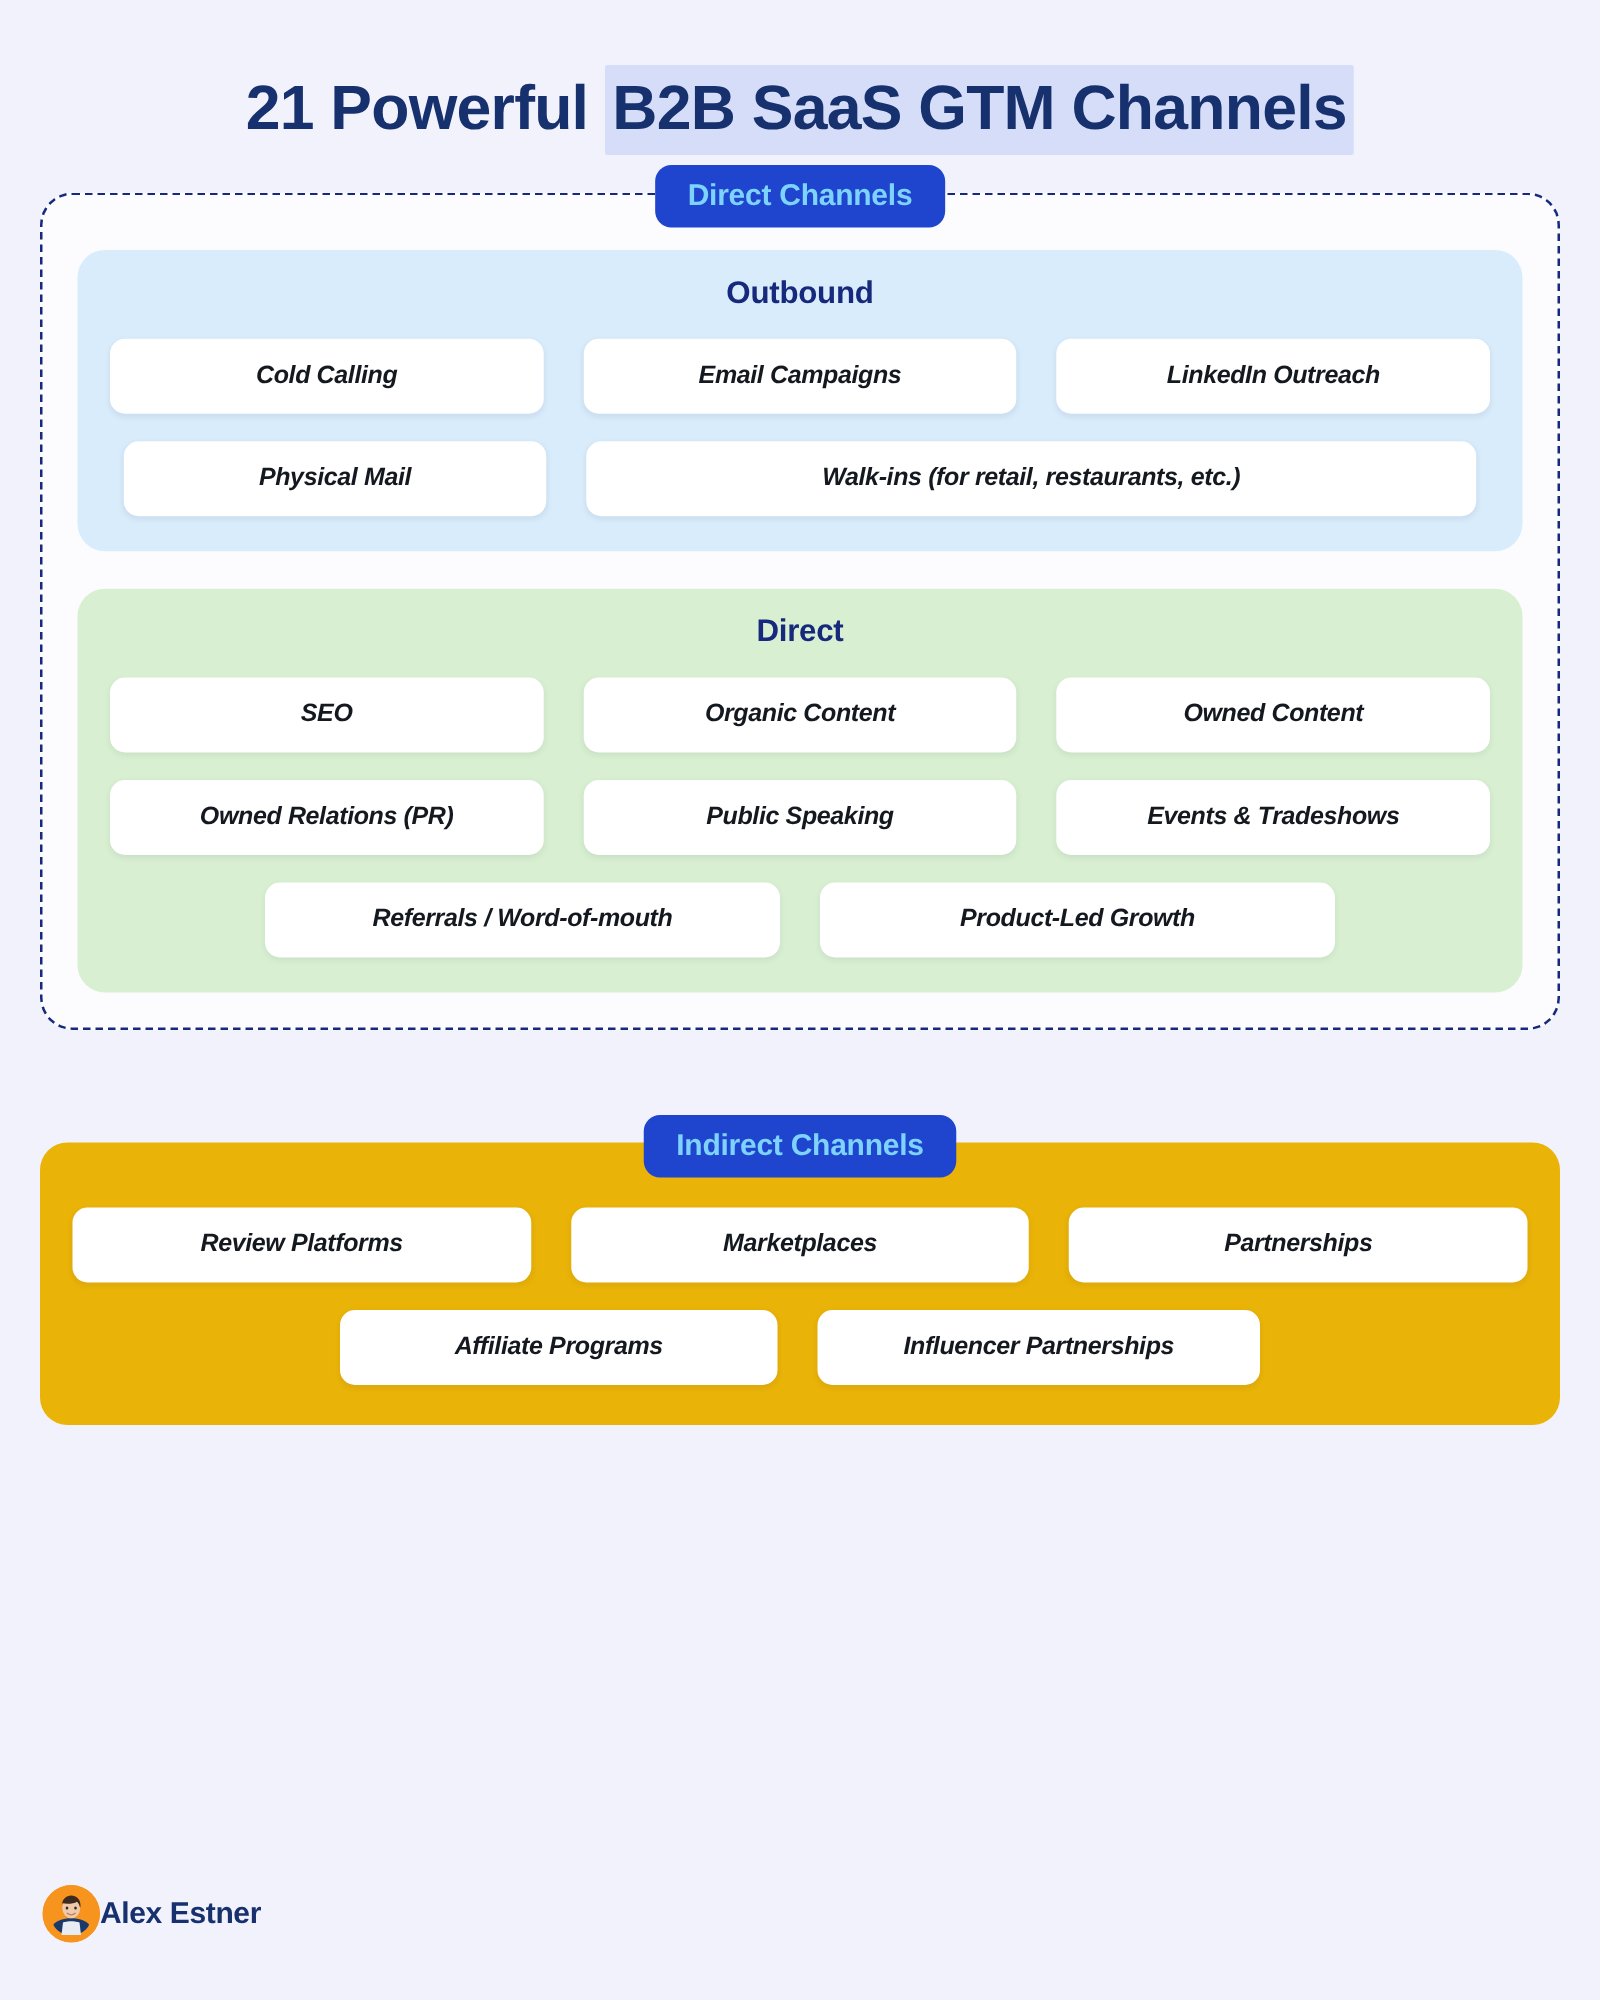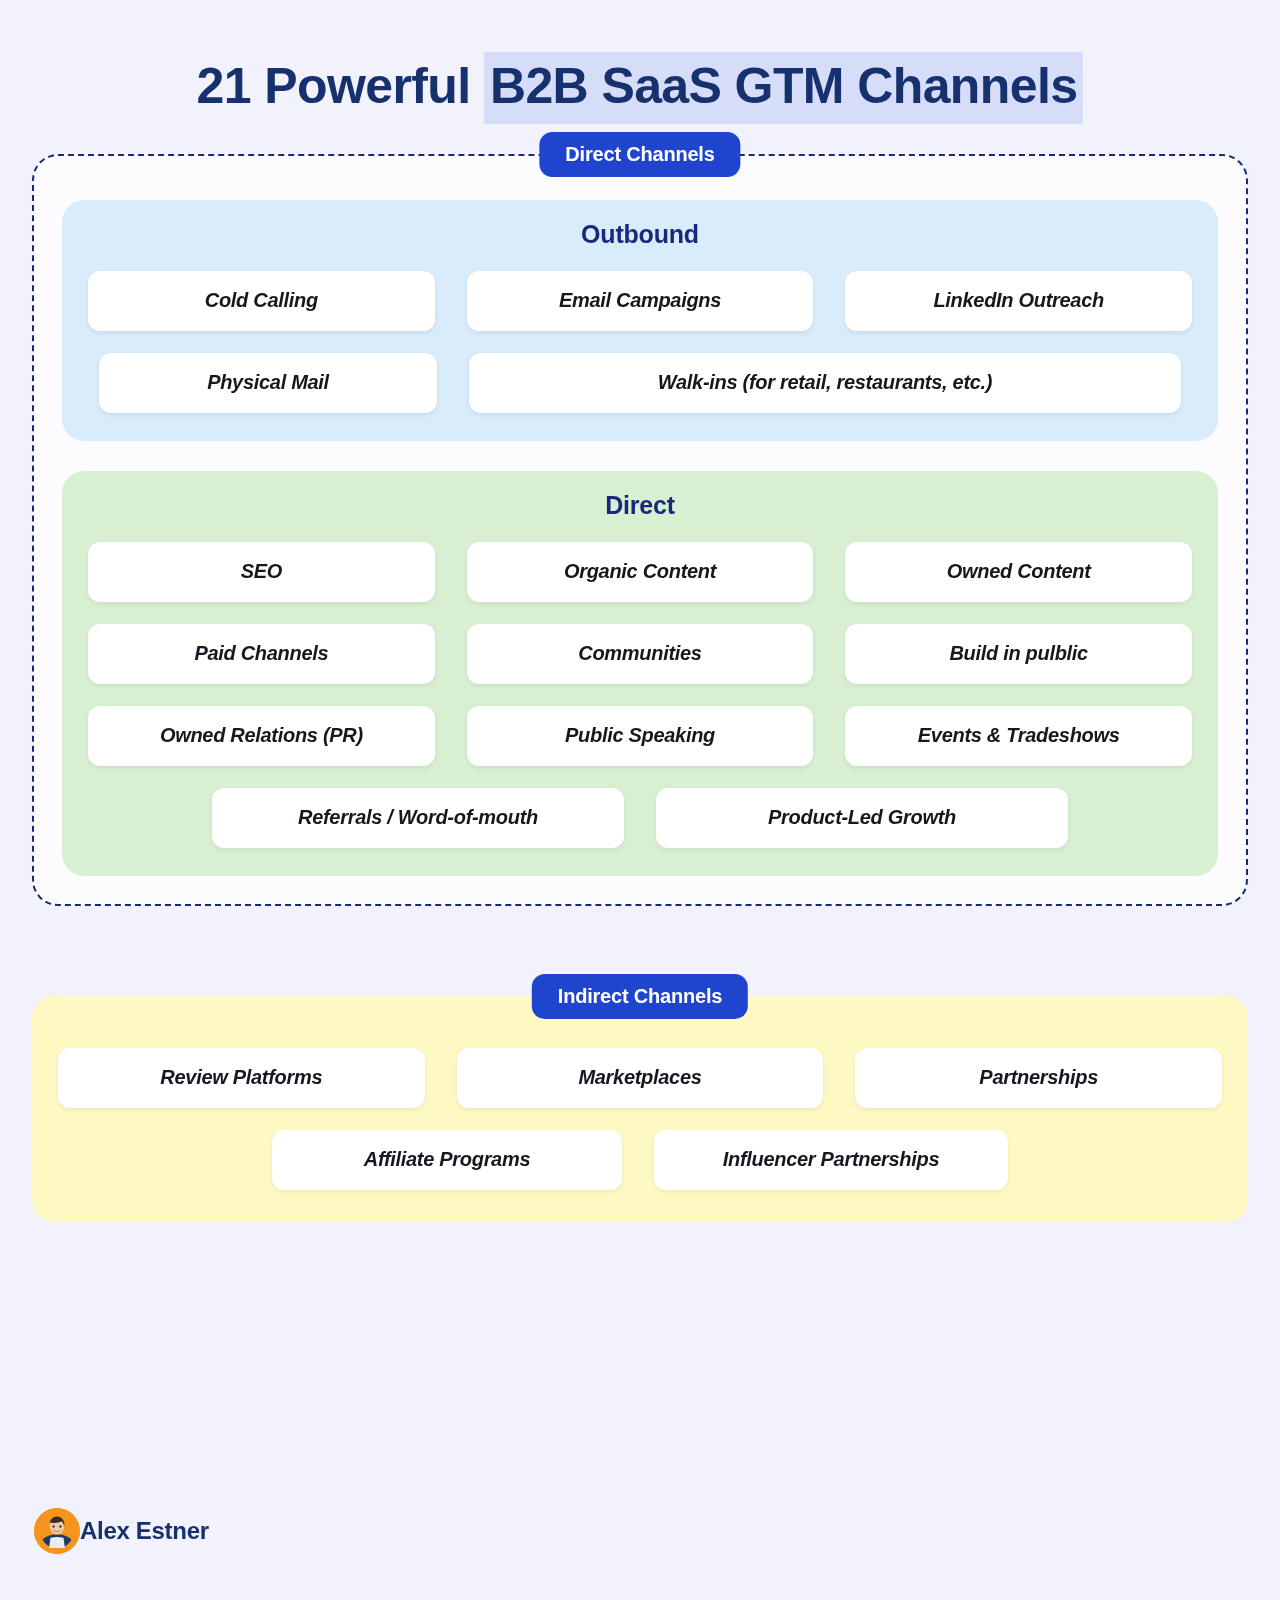--- a/index.html
+++ b/index.html
@@ -47,22 +47,22 @@
     border-radius: 26px;
     background: #fcfcff;
     padding: 44px 28px 28px 28px;
   }
   .section-badge {
     position: absolute;
     top: -22px;
     left: 50%;
     transform: translateX(-50%);
     background: #1f45ce;
-    color: #ffffff;
-    font-size: 20px;
+    color: #7dd3fc;
+    font-size: 24px;
     font-weight: 700;
     padding: 11px 26px;
     border-radius: 13px;
     white-space: nowrap;
     z-index: 5;
     letter-spacing: -0.2px;
   }
 
   
   .panel {
@@ -112,21 +112,21 @@
   .card.w-plg    { width: 412px; flex: 0 0 412px; }
   .card.w-aff    { width: 350px; flex: 0 0 350px; }
   .card.w-inf    { width: 354px; flex: 0 0 354px; }
 
   
   .indirect-section {
     position: relative;
     margin: 90px 32px 0 32px;
   }
   .panel-indirect {
-    background: #fef9c3;
+    background: #eab308;
     border-radius: 22px;
     padding: 52px 26px 32px 26px;
     text-align: right;
   }
 
   
   .footer {
     position: absolute;
     left: 0;
     right: 0;
@@ -196,25 +196,20 @@
 
     <div class="panel panel-inbound">
       <div class="panel-heading">Direct</div>
 
       <div class="row">
         <div class="card eq3">SEO</div>
         <div class="card eq3">Organic Content</div>
         <div class="card eq3">Owned Content</div>
       </div>
 
-      <div class="row">
-        <div class="card eq3">Paid Channels</div>
-        <div class="card eq3">Communities</div>
-        <div class="card eq3">Build in pulblic</div>
-      </div>
 
       <div class="row">
         <div class="card eq3">Owned Relations (PR)</div>
         <div class="card eq3">Public Speaking</div>
         <div class="card eq3">Events &amp; Tradeshows</div>
       </div>
 
       <div class="row">
         <div class="card w-ref">Referrals / Word-of-mouth</div>
         <div class="card w-plg">Product-Led Growth</div>

